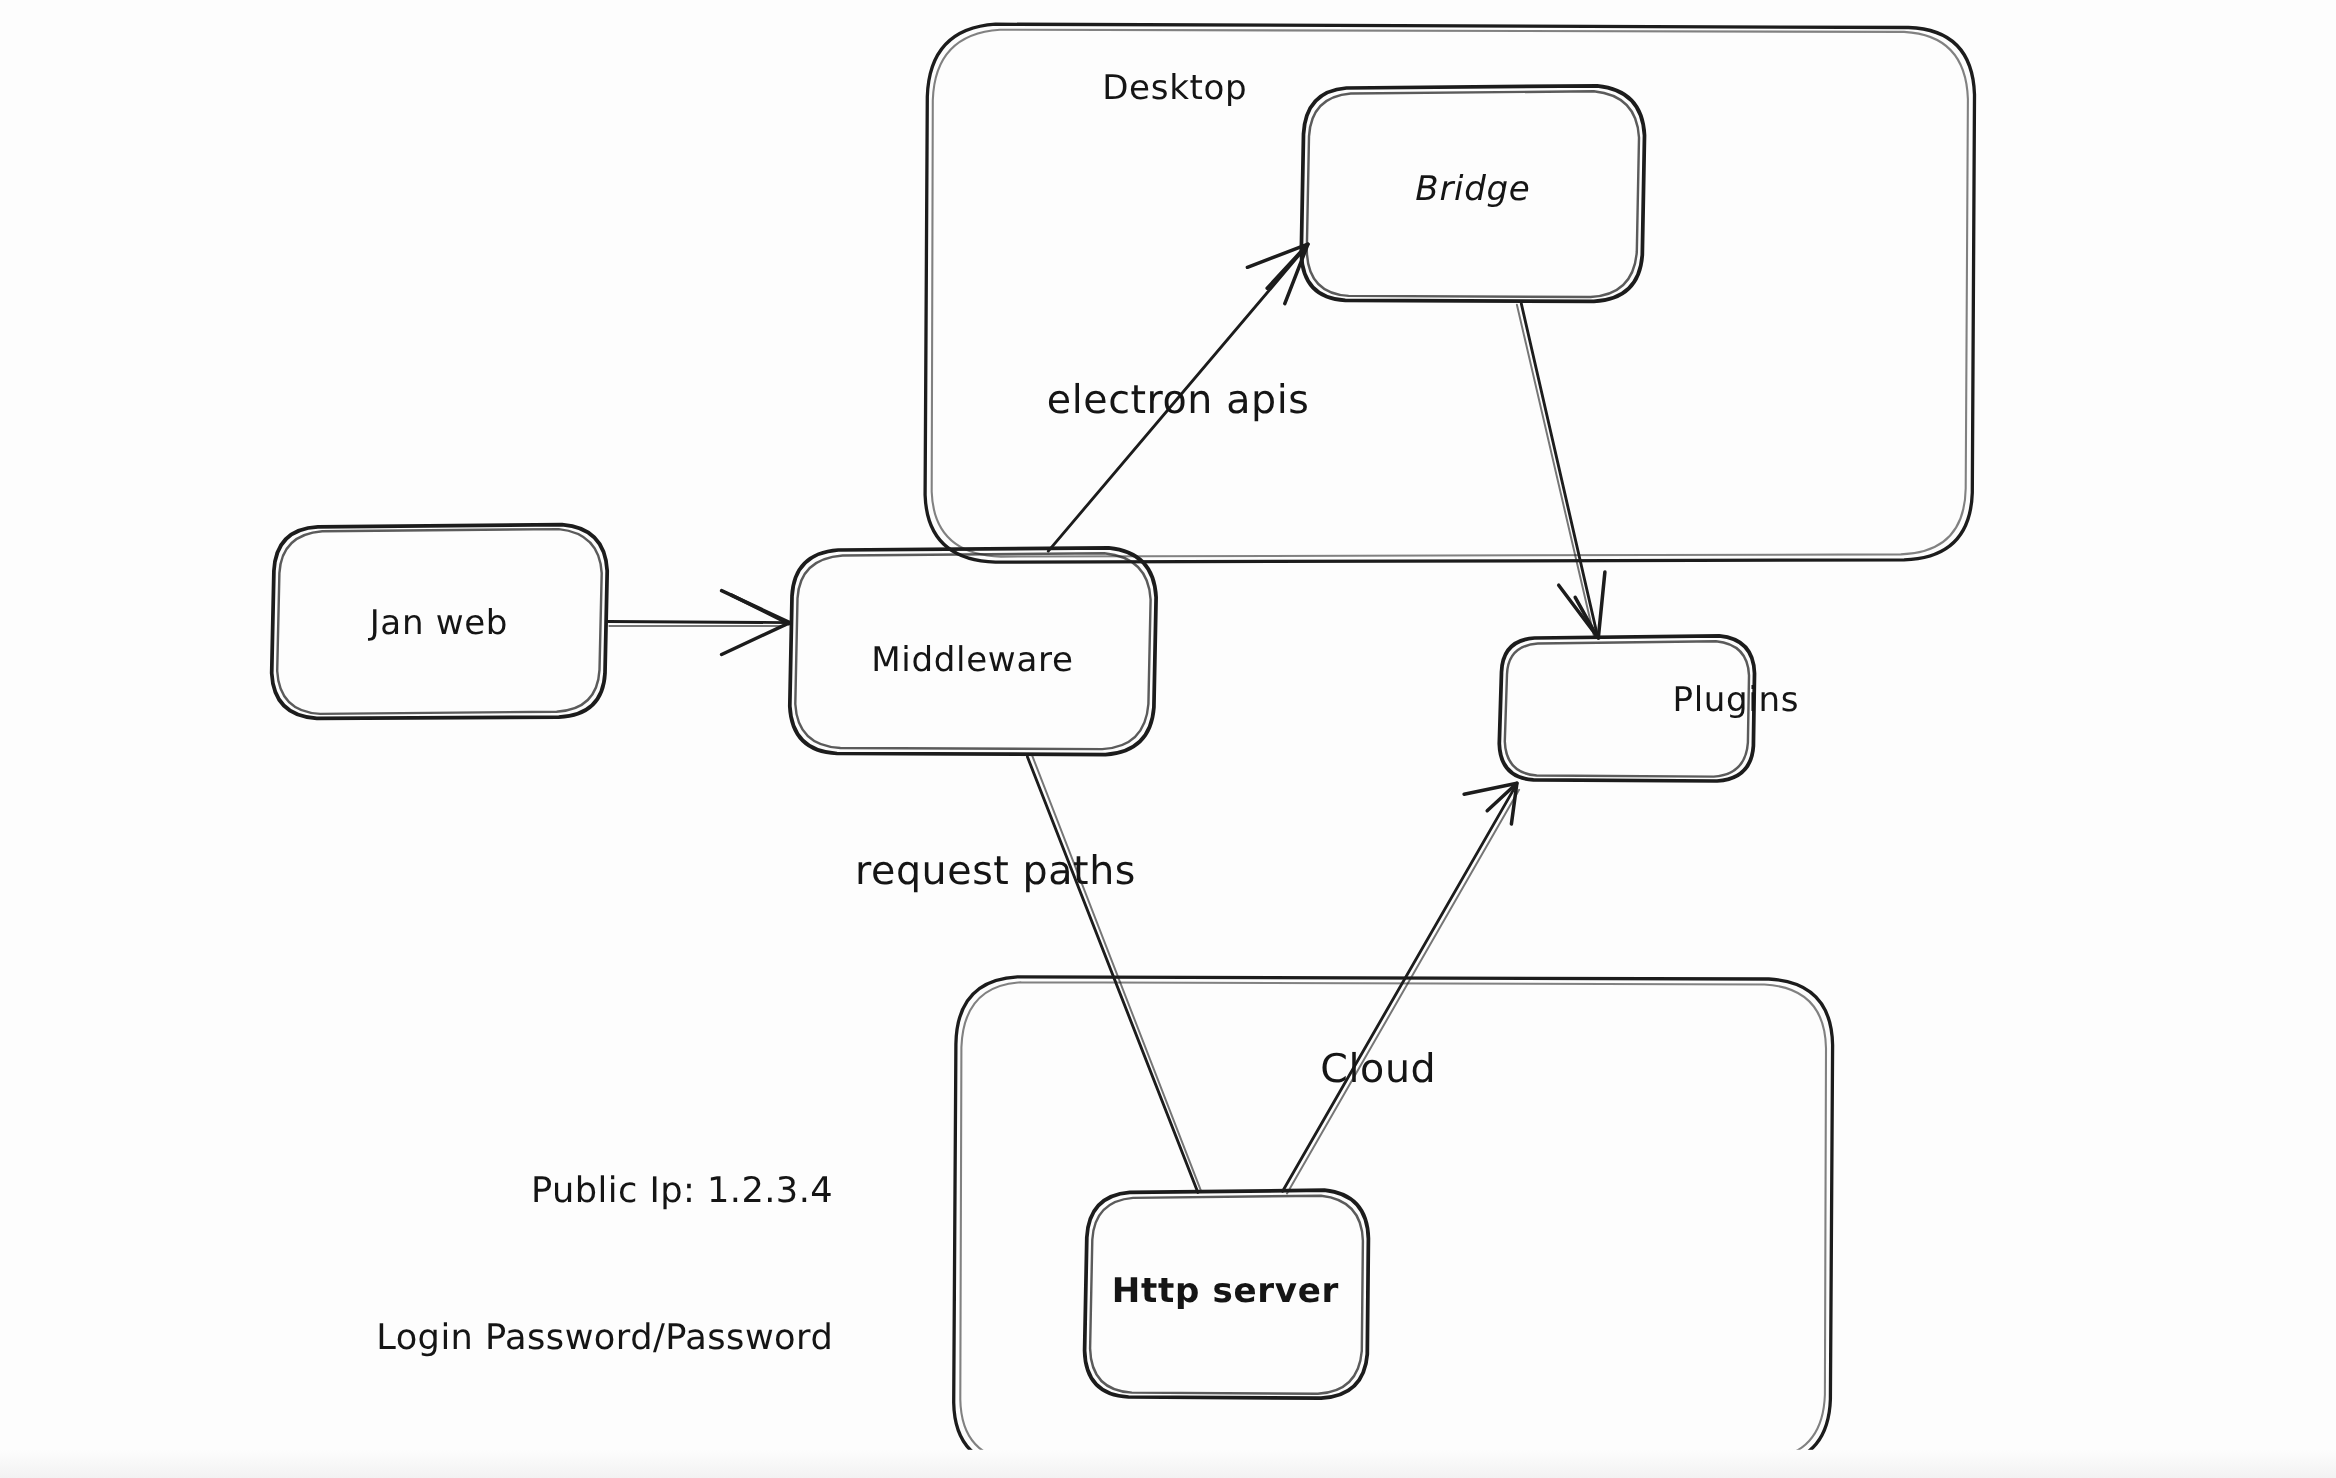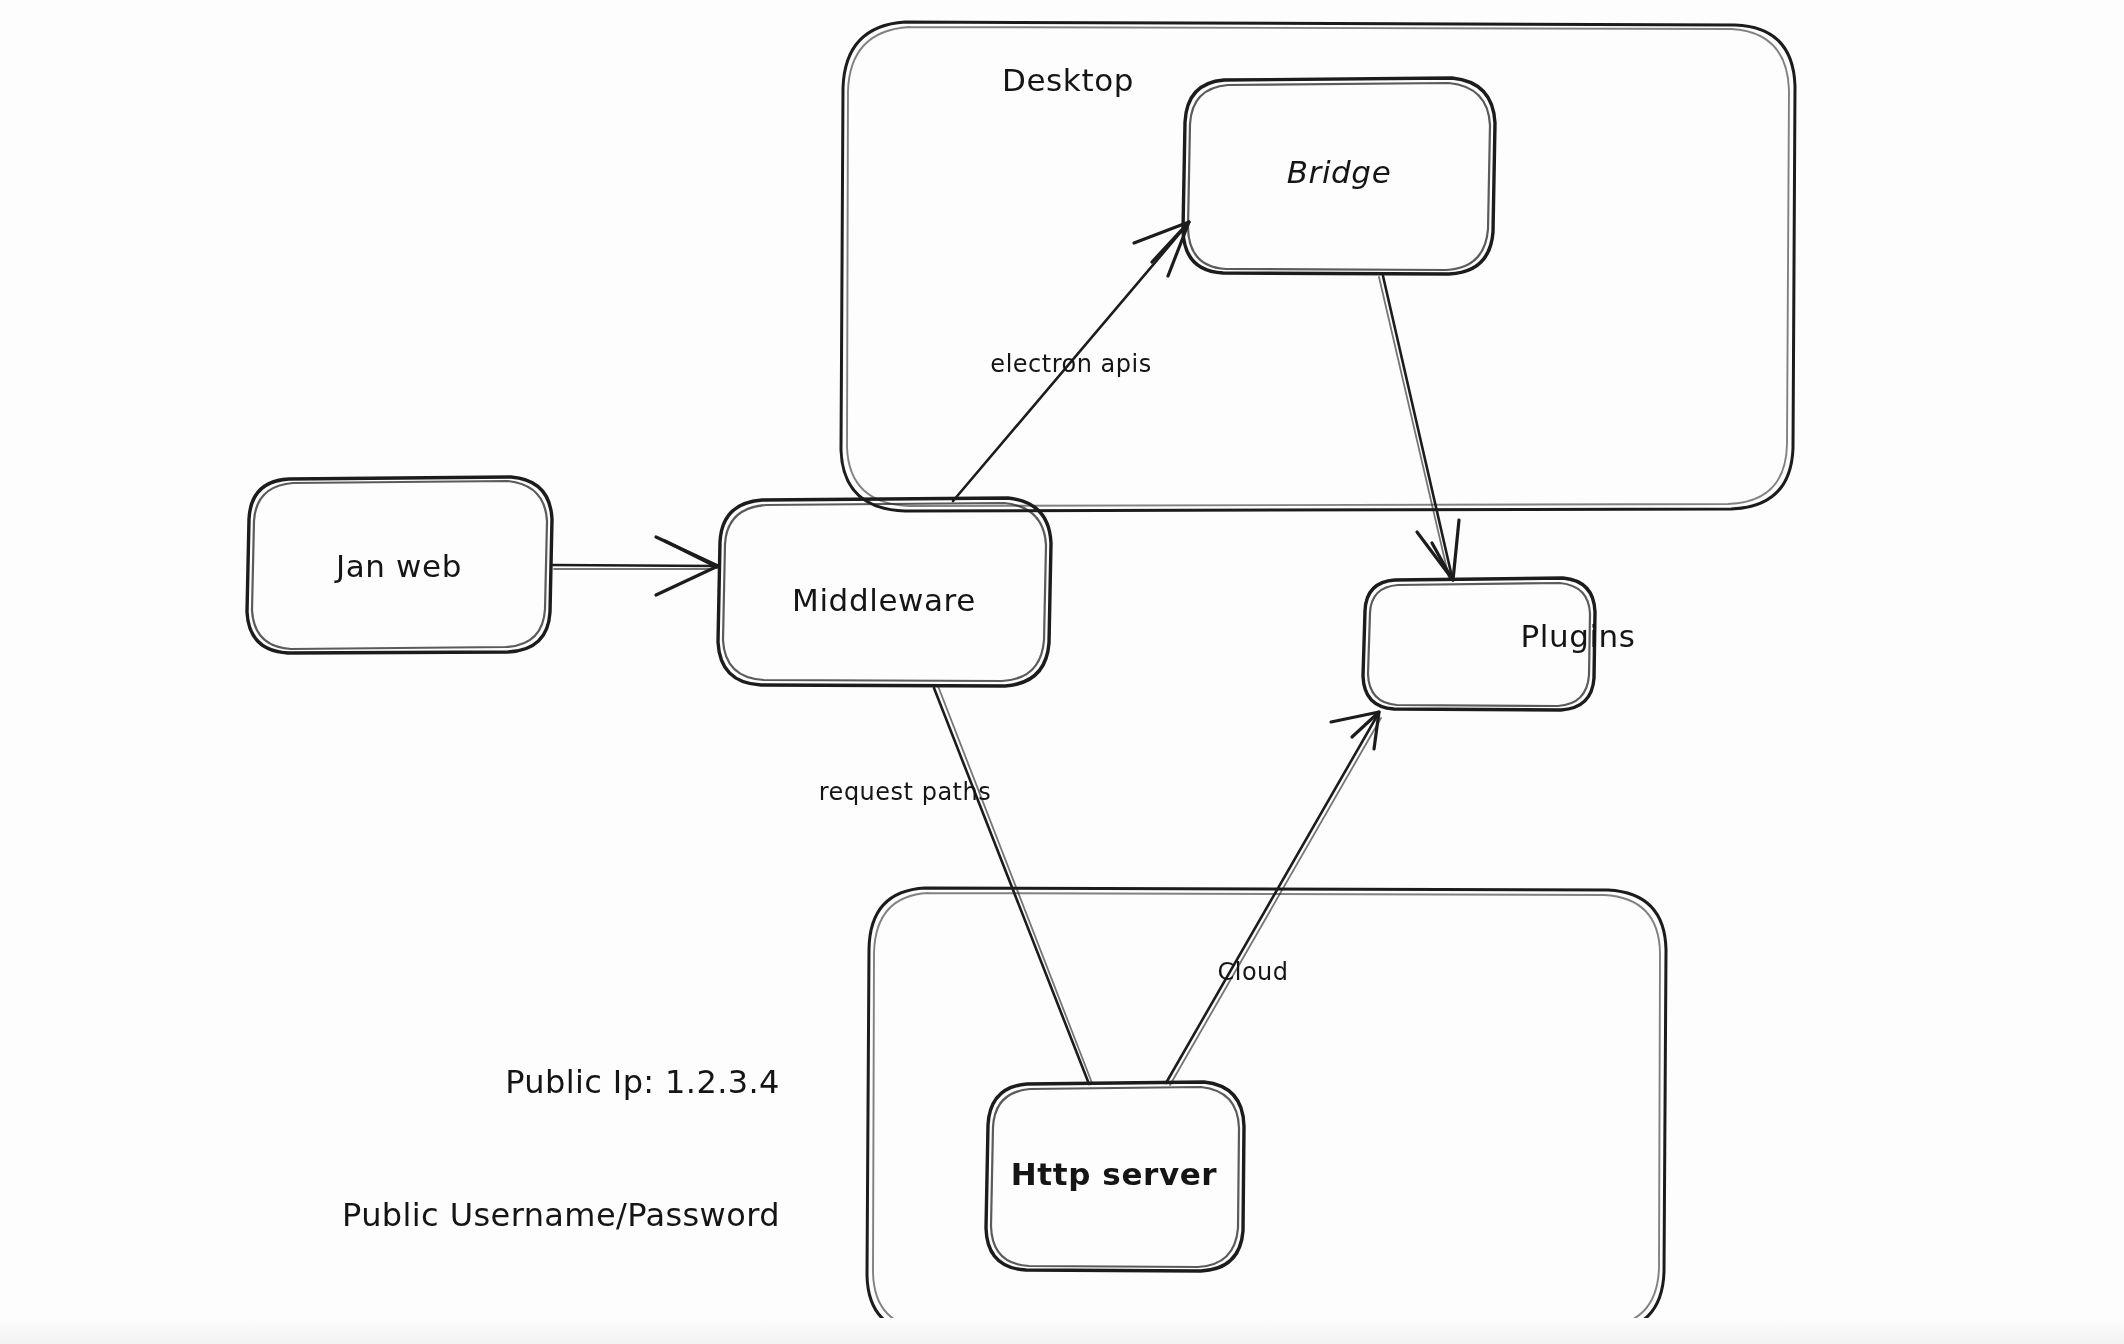--- a/index.html
+++ b/index.html
@@ -60,21 +60,21 @@
   .grouplabel {
     position: absolute;
     font-size: 31px;
     letter-spacing: .6px;
     color: #151515;
     transform: translate(-50%, -50%);
     font-family: "DejaVu Sans", sans-serif;
     white-space: pre;
   }
   .edgelabel {
-    font-size: 24px;
+    font-size: 36px;
     letter-spacing: .5px;
     transform: translate(-50%, -50%);
   }
   .notelabel {
     font-size: 32px;
     line-height: 1.38;
     letter-spacing: .4px;
   }
 </style>
 </head>
@@ -170,16 +170,16 @@
   <div class="nodelabel" style="left:1114px; top:1174px;font-weight:bold;">Http server</div>
 
   <div class="edgelabel" style="left:1071px; top:364px;">electron apis</div>
 
   <div class="edgelabel" style="left:905px; top:772px;margin-top:20px;">request paths</div>
 
   <div class="edgelabel" style="left:1253px; top:972px;">Cloud</div>
 
   <div class="notelabel" style="left:342px; top:972px;text-align:right;">
     <div>Public Ip: 1.2.3.4</div>
-    <div>Public Username/Password</div>
+    <div>Login Password/Password</div>
   </div>
 
 </div>
 
 </body></html>

